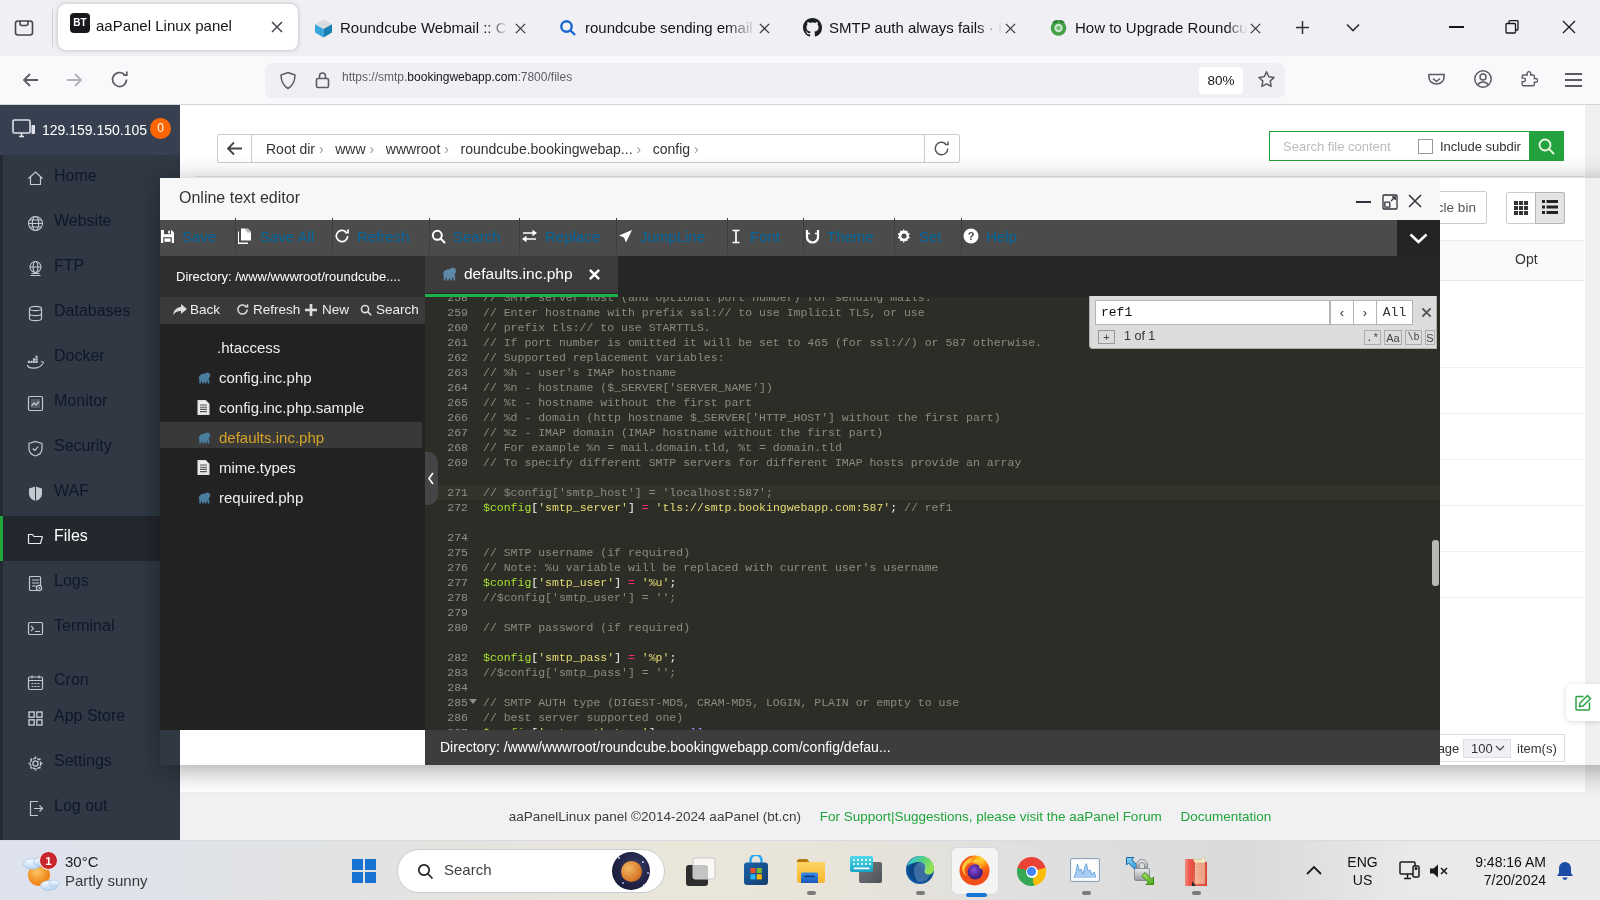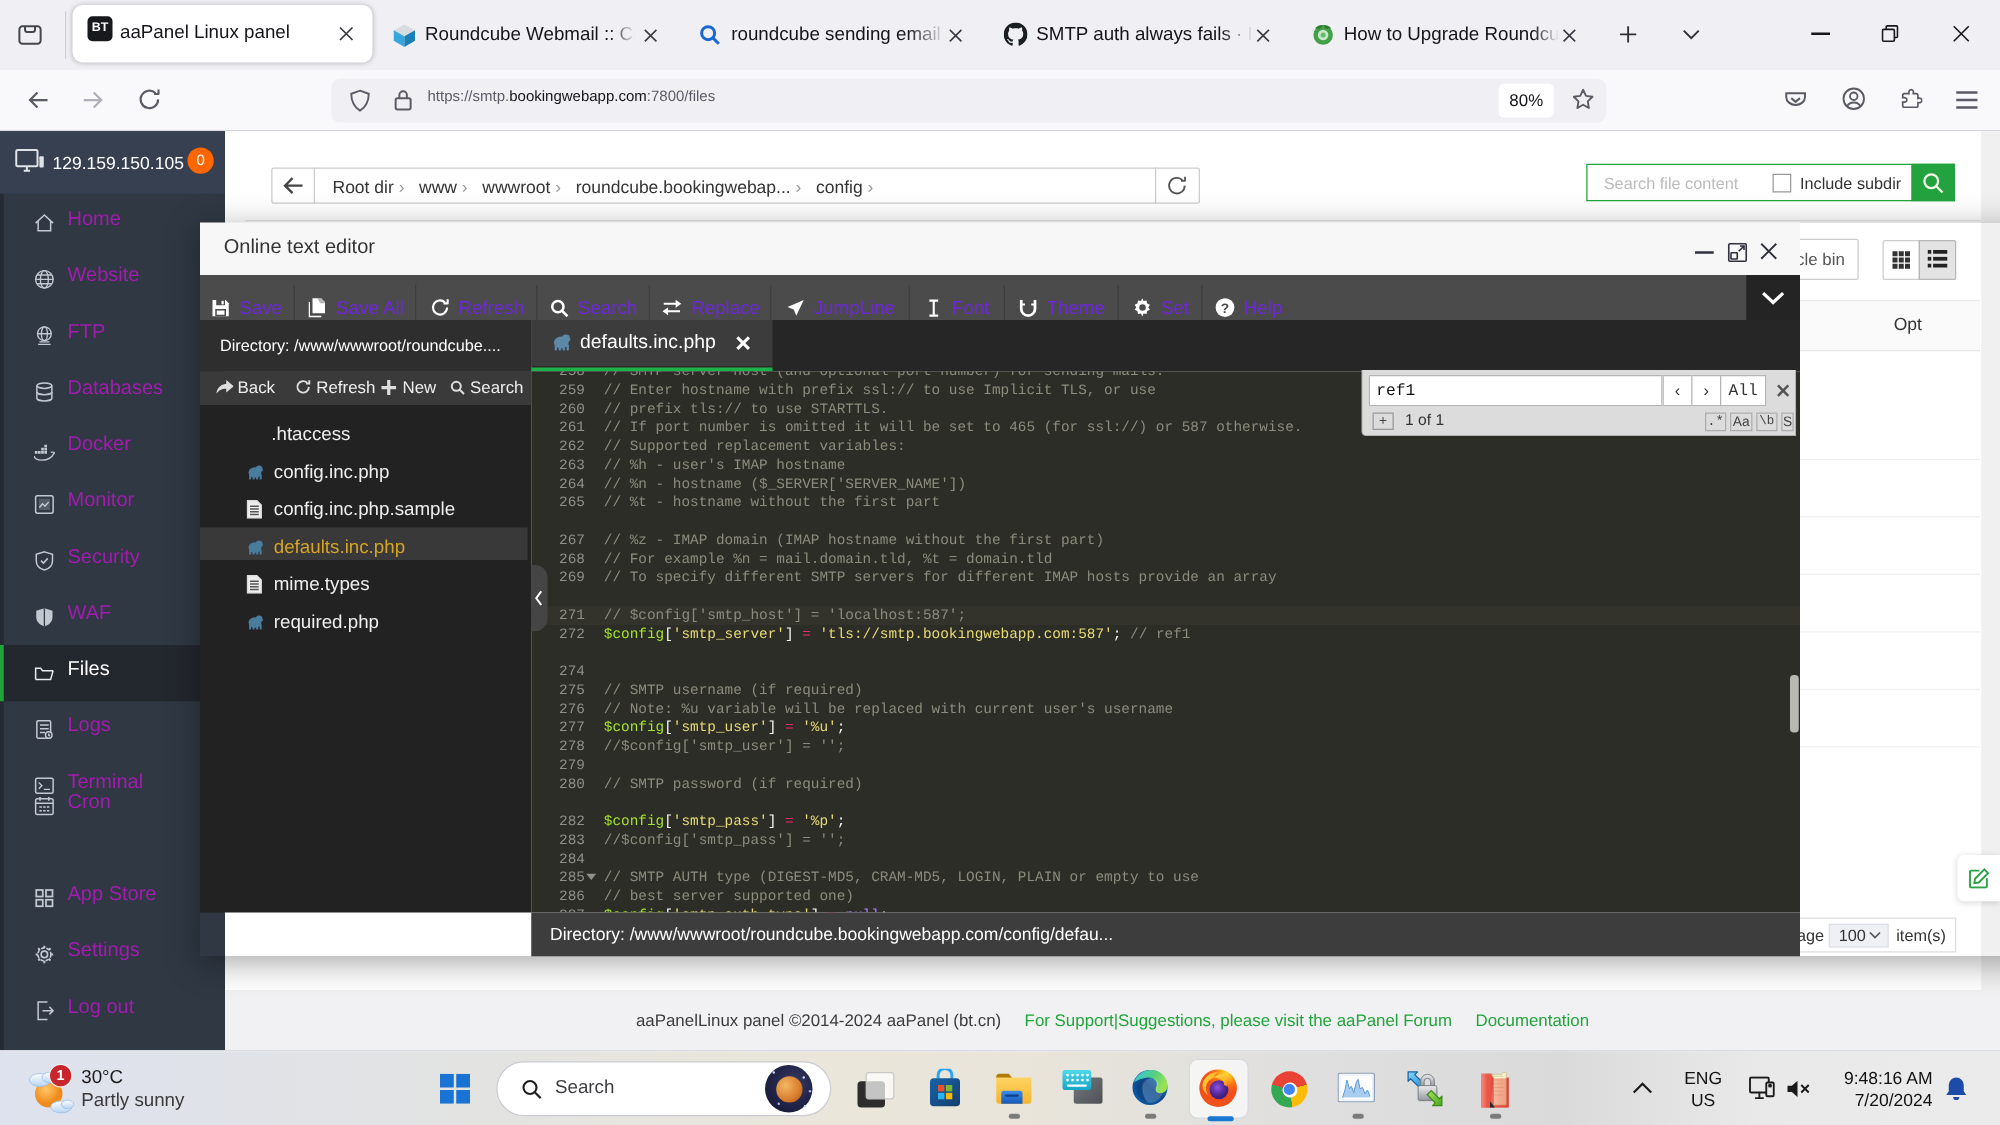--- a/index.html
+++ b/index.html
@@ -4,24 +4,24 @@
 <title>aaPanel Linux panel</title>
 <style>
 *{margin:0;padding:0;box-sizing:border-box}
 html,body{width:1600px;height:900px;overflow:hidden;font-family:"Liberation Sans",sans-serif;background:#fff}
 .abs{position:absolute}
 svg{display:block}
 
 .cl{position:absolute;left:0;width:1015px;height:15px;line-height:15px;font-family:"Liberation Mono",monospace;font-size:11.5px;white-space:pre}
 .cl .ln{position:absolute;left:0;top:0;width:43px;text-align:right;color:#8f908a}
 .cl .ct{position:absolute;left:58px;top:0}
-.mi{position:absolute;left:0;width:180px;height:45px;color:#a21caf;font-size:16px}
+.mi{position:absolute;left:0;width:180px;height:45px;color:#0f172a;font-size:16px}
 .mi .mico{position:absolute;left:27px;top:14px;width:17px;height:17px}
 .mi .mtx{position:absolute;left:54px;top:11px}
-.tbtn{position:absolute;top:50px;height:36px;color:#6d28d9;font-size:15px;border-right:1px solid #3e3e3e;display:flex;align-items:center;justify-content:center;gap:7px}
+.tbtn{position:absolute;top:40px;height:36px;color:#0369a1;font-size:15px;border-right:1px solid #3e3e3e;display:flex;align-items:center;gap:7px}
 </style>
 </head>
 <body>
 
 <div class="abs" style="left:0;top:0;width:1600px;height:56px;background:#f0f0f4">
 
   <svg class="abs" style="left:14px;top:18px" width="20" height="20" viewBox="0 0 20 20" fill="none" stroke="#45454e" stroke-width="1.6">
       <rect x="1.5" y="3" width="17" height="14" rx="2.5"></rect>
       <path d="M6 3v2.5a2 2 0 0 0 2 2h4a2 2 0 0 0 2-2V3"></path>
     </svg>
@@ -220,21 +220,21 @@
     </svg>
     <span class="mtx">Logs</span>
   </div>
 <div class="mi" style="top:605.5px">
     <svg class="mico" viewBox="0 0 17 17" fill="none" stroke="#c3c9d1" stroke-width="1.2">
       <rect x="1.5" y="2.5" width="14" height="12" rx="1.2"></rect>
       <path d="M4 6l2.5 2.5L4 11M8 11.5h5" stroke-width="1.1"></path>
     </svg>
     <span class="mtx">Terminal</span>
   </div>
-<div class="mi" style="top:622px">
+<div class="mi" style="top:660px">
     <svg class="mico" viewBox="0 0 17 17" fill="none" stroke="#c3c9d1" stroke-width="1.2">
       <rect x="1.5" y="3" width="14" height="12.5" rx="1.2"></rect>
       <path d="M1.5 6.5h14M5 1.5v3M12 1.5v3M4.5 9.5h2M7.5 9.5h2M10.5 9.5h2M4.5 12.5h2M7.5 12.5h2M10.5 12.5h2"></path>
     </svg>
     <span class="mtx">Cron</span>
   </div>
 <div class="mi" style="top:695.5px">
     <svg class="mico" viewBox="0 0 17 17" fill="none" stroke="#c3c9d1" stroke-width="1.4">
       <rect x="2" y="2" width="5.2" height="5.2"></rect>
       <rect x="9.8" y="2" width="5.2" height="5.2"></rect>
@@ -499,20 +499,21 @@
   <div class="abs" style="left:265px;top:119px;width:1015px;height:433px;background:#2d2d27;overflow:hidden">
 <div style="position:absolute;left:0;top:187.5px;width:1015px;height:15px;background:#33332c"></div>
 <div class="cl" style="top:-7.5px"><span class="ln">258</span><span class="ct"><span style="color:#8b8c7d">// SMTP server host (and optional port number) for sending mails.</span></span></div>
 <div class="cl" style="top:7.5px"><span class="ln">259</span><span class="ct"><span style="color:#8b8c7d">// Enter hostname with prefix ssl:// to use Implicit TLS, or use</span></span></div>
 <div class="cl" style="top:22.5px"><span class="ln">260</span><span class="ct"><span style="color:#8b8c7d">// prefix tls:// to use STARTTLS.</span></span></div>
 <div class="cl" style="top:37.5px"><span class="ln">261</span><span class="ct"><span style="color:#8b8c7d">// If port number is omitted it will be set to 465 (for ssl://) or 587 otherwise.</span></span></div>
 <div class="cl" style="top:52.5px"><span class="ln">262</span><span class="ct"><span style="color:#8b8c7d">// Supported replacement variables:</span></span></div>
 <div class="cl" style="top:67.5px"><span class="ln">263</span><span class="ct"><span style="color:#8b8c7d">// %h - user's IMAP hostname</span></span></div>
 <div class="cl" style="top:82.5px"><span class="ln">264</span><span class="ct"><span style="color:#8b8c7d">// %n - hostname ($_SERVER['SERVER_NAME'])</span></span></div>
 <div class="cl" style="top:97.5px"><span class="ln">265</span><span class="ct"><span style="color:#8b8c7d">// %t - hostname without the first part</span></span></div>
+<div class="cl" style="top:112.5px"><span class="ln">266</span><span class="ct"><span style="color:#8b8c7d">// %d - domain (http hostname $_SERVER['HTTP_HOST'] without the first part)</span></span></div>
 <div class="cl" style="top:127.5px"><span class="ln">267</span><span class="ct"><span style="color:#8b8c7d">// %z - IMAP domain (IMAP hostname without the first part)</span></span></div>
 <div class="cl" style="top:142.5px"><span class="ln">268</span><span class="ct"><span style="color:#8b8c7d">// For example %n = mail.domain.tld, %t = domain.tld</span></span></div>
 <div class="cl" style="top:157.5px"><span class="ln">269</span><span class="ct"><span style="color:#8b8c7d">// To specify different SMTP servers for different IMAP hosts provide an array</span></span></div>
 <div class="cl" style="top:187.5px"><span class="ln">271</span><span class="ct"><span style="color:#8b8c7d">// $config['smtp_host'] = 'localhost:587';</span></span></div>
 <div class="cl" style="top:202.5px"><span class="ln">272</span><span class="ct"><span style="color:#a6e22e">$config</span><span style="color:#f8f8f2">[</span><span style="color:#e6db74">'smtp_server'</span><span style="color:#f8f8f2">]</span> <span style="color:#f92672">=</span> <span style="color:#e6db74">'tls://smtp.bookingwebapp.com:587'</span><span style="color:#f8f8f2">;</span> <span style="color:#8b8c7d">// ref1</span></span></div>
 <div class="cl" style="top:232.5px"><span class="ln">274</span><span class="ct"></span></div>
 <div class="cl" style="top:247.5px"><span class="ln">275</span><span class="ct"><span style="color:#8b8c7d">// SMTP username (if required)</span></span></div>
 <div class="cl" style="top:262.5px"><span class="ln">276</span><span class="ct"><span style="color:#8b8c7d">// Note: %u variable will be replaced with current user's username</span></span></div>
 <div class="cl" style="top:277.5px"><span class="ln">277</span><span class="ct"><span style="color:#a6e22e">$config</span><span style="color:#f8f8f2">[</span><span style="color:#e6db74">'smtp_user'</span><span style="color:#f8f8f2">]</span> <span style="color:#f92672">=</span> <span style="color:#e6db74">'%u'</span><span style="color:#f8f8f2">;</span></span></div>
 <div class="cl" style="top:292.5px"><span class="ln">278</span><span class="ct"><span style="color:#8b8c7d">//$config['smtp_user'] = '';</span></span></div>

